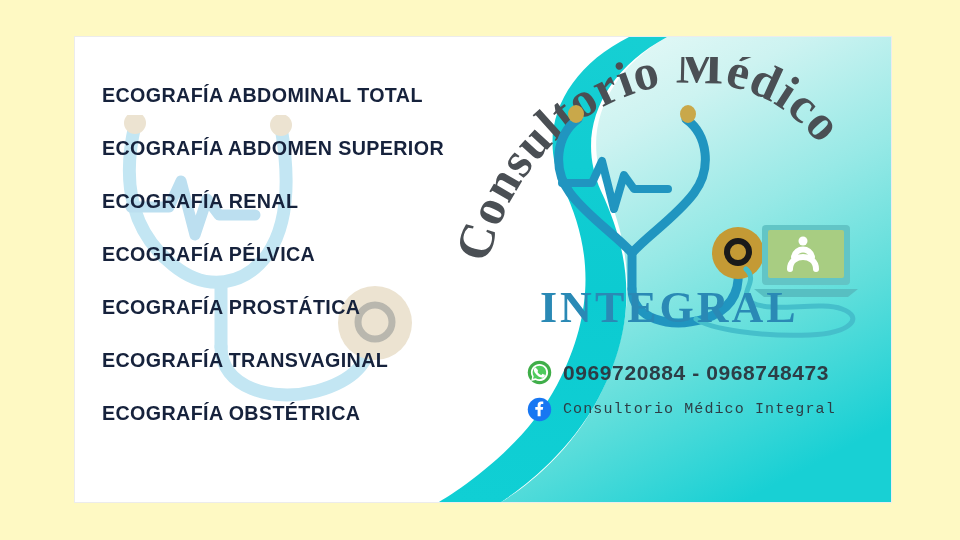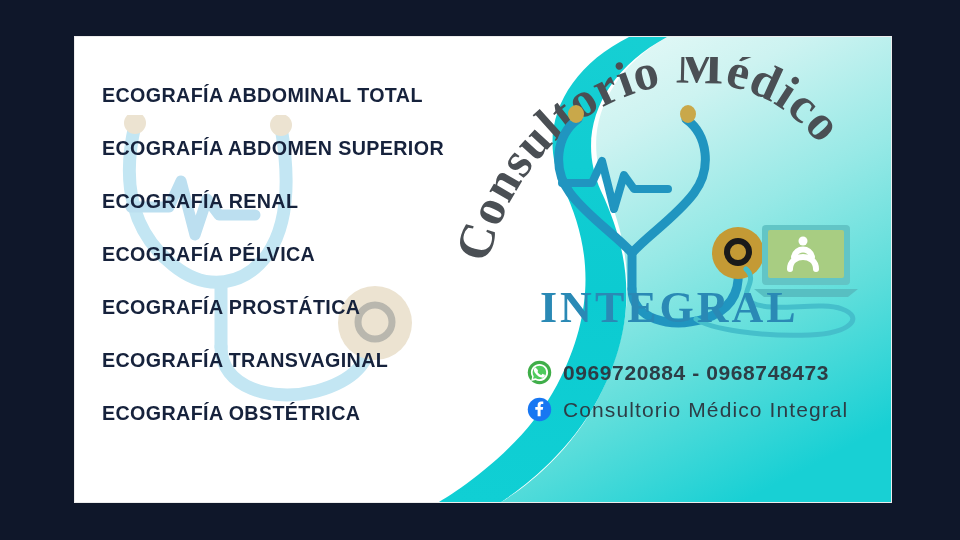--- a/index.html
+++ b/index.html
@@ -12,21 +12,21 @@
     height: 540px;
     overflow: hidden;
     font-family: "Liberation Sans", sans-serif;
   }
 
   
   .page {
     position: relative;
     width: 960px;
     height: 540px;
-    background: #0f172a;
+    background: #fef9c3;
   }
 
   
   .card {
     position: absolute;
     left: 75px;
     top: 37px;
     width: 816px;
     height: 465px;
     background: #ffffff;
@@ -123,21 +123,21 @@
     font-size: 20px;
     letter-spacing: 0.3px;
     white-space: nowrap;
     text-align: center;
   }
   .c-text.phone {
     font-weight: bold;
     font-size: 21px;
     letter-spacing: 0.6px;
   }
-  .c-text.fb { font-size: 21px; letter-spacing: 1.1px; }
+  .c-text.fb { font-size: 15px; letter-spacing: 1.1px; font-family: Liberation Mono, monospace; }
   .c-text.mail { font-size: 19.5px; letter-spacing: 0.4px; }
 </style>
 </head>
 <body>
 
 <div class="page">
 
   <div class="card">
 
     <div class="left-panel">

